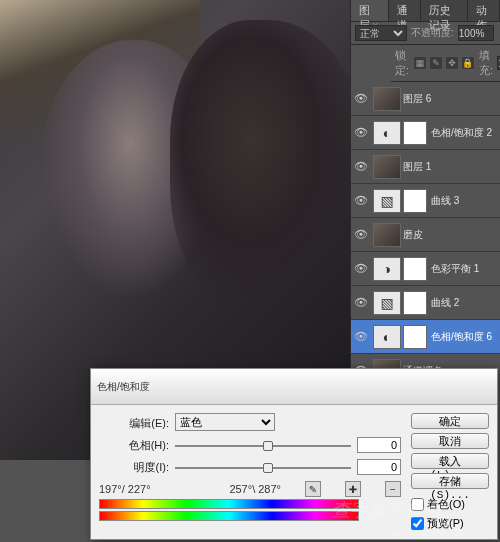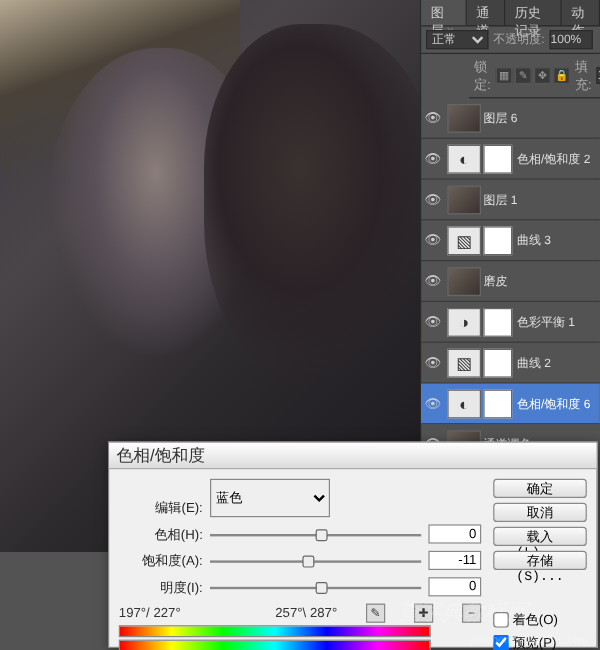--- a/index.html
+++ b/index.html
@@ -25,27 +25,27 @@
 .layer-item.selected { background: #4a7dce; }
 .vis-toggle { width: 16px; height: 16px; display: flex; align-items: center; justify-content: center; color: #ccc; margin-right: 4px; cursor: pointer; }
 .layer-thumb { width: 28px; height: 24px; background: #2a2a2a; border: 1px solid #666; margin-right: 2px; position: relative; }
 .layer-thumb.img { background: linear-gradient(135deg, #6a6058 0%, #3a3230 100%); }
 .layer-thumb.adj { background: #e8e8e8; display: flex; align-items: center; justify-content: center; font-size: 14px; color: #333; }
 .layer-mask { width: 24px; height: 24px; background: #fff; border: 1px solid #666; margin-right: 4px; }
 .layer-name { color: #e0e0e0; font-size: 10px; flex: 1; white-space: nowrap; overflow: hidden; }
 .layer-item.selected .layer-name { color: #fff; }
 
 .dialog { position: absolute; left: 90px; top: 368px; width: 408px; height: 172px; background: #f0f0f0; border: 1px solid #888; box-shadow: 2px 2px 10px rgba(0,0,0,0.5); }
-.dialog-title { height: 22px; background: linear-gradient(#fff, #dcdcdc); border-bottom: 1px solid #aaa; display: flex; align-items: center; padding: 0 6px; color: #333; font-size: 14px; }
+.dialog-title { height: 36px; background: linear-gradient(#fff, #dcdcdc); border-bottom: 1px solid #aaa; display: flex; align-items: center; padding: 0 6px; color: #333; font-size: 10px; }
 .dialog-body { display: flex; padding: 8px; gap: 10px; }
 .dialog-left { flex: 1; }
 .dialog-right { width: 78px; display: flex; flex-direction: column; gap: 4px; }
 .dlg-row { display: flex; align-items: flex-end; margin-bottom: 6px; gap: 6px; }
 .dlg-row label { width: 70px; text-align: right; color: #222; font-size: 11px; }
-.dlg-row select { width: 100px; height: 32px; font-size: 11px; border: 1px solid #888; }
+.dlg-row select { width: 100px; height: 18px; font-size: 11px; border: 1px solid #888; }
 .dlg-row input[type=text] { width: 44px; height: 16px; font-size: 11px; text-align: right; padding-right: 3px; border: 1px solid #888; }
 .slider { flex: 1; height: 14px; position: relative; }
 .slider-track { position: absolute; top: 6px; left: 0; right: 0; height: 2px; background: #888; }
 .slider-thumb { position: absolute; top: 2px; width: 10px; height: 10px; background: #eee; border: 1px solid #666; border-radius: 2px; }
 .dlg-btn { height: 16px; background: linear-gradient(#fafafa, #e0e0e0); border: 1px solid #888; border-radius: 3px; font-size: 11px; cursor: pointer; padding: 0 9px; font-family: Liberation Mono, monospace; }
 .dlg-chk { display: flex; align-items: center; gap: 3px; font-size: 11px; }
 .hue-range { display: flex; align-items: center; gap: 24px; font-size: 10px; color: #333; margin-top: 4px; }
 .eyedrop { width: 16px; height: 16px; background: #ddd; border: 1px solid #888; display: inline-flex; align-items: center; justify-content: center; font-size: 10px; }
 .color-strip { height: 10px; width: 260px; margin-top: 2px; background: linear-gradient(90deg, red, yellow, lime, cyan, blue, magenta, red); border: 1px solid #888; position: relative; }
 .watermark { position: absolute; right: 60px; bottom: 20px; color: rgba(255,255,255,0.25); font-size: 18px; font-style: italic; pointer-events: none; text-align: center; }
@@ -147,28 +147,20 @@
       </div>
       <div class="dlg-row">
         <label>色相(H):</label>
         <div class="slider">
             <div class="slider-track"></div>
             <div class="slider-thumb" style="left:50%;"></div>
           </div>
         <input type="text" value="0" style="">
       </div>
       <div class="dlg-row">
-        <label>饱和度(A):</label>
-        <div class="slider">
-            <div class="slider-track"></div>
-            <div class="slider-thumb" style="left:44%;"></div>
-          </div>
-        <input type="text" value="-11" style="">
-      </div>
-      <div class="dlg-row">
         <label>明度(I):</label>
         <div class="slider">
             <div class="slider-track"></div>
             <div class="slider-thumb" style="left:50%;"></div>
           </div>
         <input type="text" value="0" style="">
       </div>
       <div class="hue-range">
         <span>197°/ 227°</span>
         <span style="flex:1"></span>

